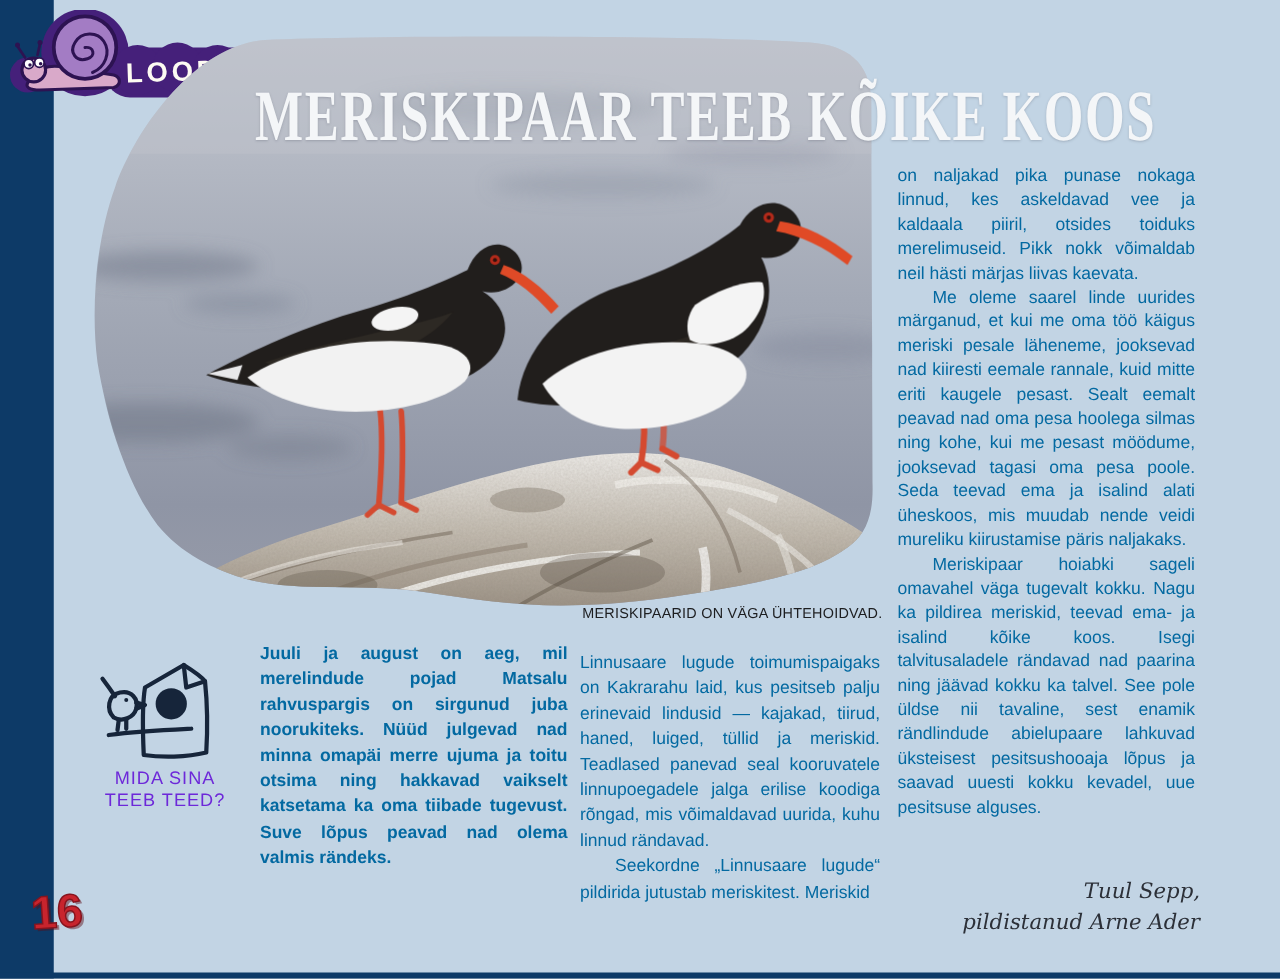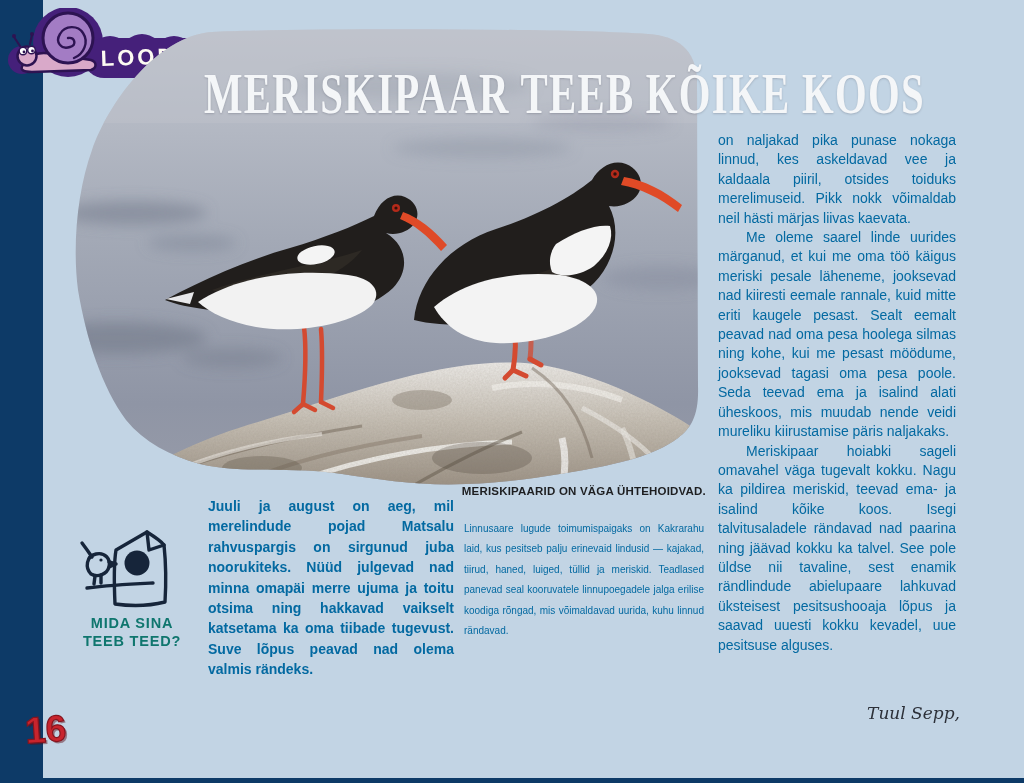--- a/index.html
+++ b/index.html
@@ -12,33 +12,33 @@
   .logo{position:absolute;left:6px;top:8px;width:216px;height:76px;}
   .title{
     position:absolute;left:204px;top:60px;margin:0;white-space:nowrap;z-index:6;
     font-family:"Liberation Serif",serif;font-weight:700;font-size:48px;letter-spacing:1.5px;
     color:#f4f6f8;transform:scale(0.85,1.2);transform-origin:left top;
     text-shadow:0 1px 2px rgba(60,65,80,.25);
   }
   .photo{position:absolute;left:62px;top:28px;width:640px;height:470px;z-index:2;}
   .caption{
     position:absolute;left:380px;top:485px;width:326px;z-index:4;
-    text-align:right;font-size:11.5px;font-weight:700;letter-spacing:.2px;color:#1d1e20;
+    text-align:right;font-size:11.5px;font-weight:400;letter-spacing:.2px;color:#1d1e20;
   }
   .bodycol{position:absolute;color:#0369a1;text-align:justify;z-index:3;}
   .bodycol p{margin:0;}
   .bodycol p.indent{text-indent:28px;}
   .col-right{left:718px;top:131px;width:238px;font-size:14px;line-height:19.4px;}
-  .col-intro{left:208px;top:496px;width:246px;font-size:14px;line-height:20.4px;font-weight:700;}
-  .col-mid{left:464px;top:519px;width:240px;font-size:10px;line-height:20.4px;}
+  .col-intro{left:208px;top:512px;width:246px;font-size:14px;line-height:20.4px;font-weight:700;}
+  .col-mid{left:464px;top:519px;width:240px;font-size:14px;line-height:20.4px;}
   .prompt{position:absolute;left:58px;top:512px;width:148px;text-align:center;z-index:3;}
   .prompt .bh{display:block;margin:0 auto;}
   .prompt .ptext{
-    margin-top:4px;font-weight:700;font-size:14.5px;line-height:18px;
-    letter-spacing:.8px;color:#0f766e;
+    margin-top:4px;font-weight:400;font-size:14.5px;line-height:18px;
+    letter-spacing:.8px;color:#6d28d9;
   }
   .byline{
     position:absolute;right:64px;top:701px;text-align:right;z-index:3;
     font-family:"DejaVu Serif",serif;font-style:italic;font-size:17px;line-height:25px;color:#2c3038;margin-left:16px;
   }
   .pagenum{
     position:absolute;left:25px;top:709px;z-index:7;
     font-size:37px;font-weight:800;color:#c8242d;transform:rotate(-4deg);
     -webkit-text-stroke:1.2px #86141e;
     text-shadow:2px 2px 0 rgba(90,12,20,.45);
@@ -213,27 +213,29 @@
       <div>TEEB TEED?</div>
     </div>
   </aside>
 
   <div class="bodycol col-intro">
     <p>Juuli ja august on aeg, mil merelindude pojad Matsalu rahvuspargis on sirgunud juba noorukiteks. Nüüd julgevad nad minna omapäi merre ujuma ja toitu otsima ning hakkavad vaikselt katsetama ka oma tiibade tugevust. Suve lõpus peavad nad olema valmis rändeks.</p>
   </div>
 
   <div class="bodycol col-mid">
     <p>Linnusaare lugude toimumispaigaks on Kakrarahu laid, kus pesitseb palju erinevaid lindusid — kajakad, tiirud, haned, luiged, tüllid ja meriskid. Teadlased panevad seal kooruvatele linnupoegadele jalga erilise koodiga rõngad, mis võimaldavad uurida, kuhu linnud rändavad.</p>
+    <p class="indent">Seekordne „Linnusaare lugude“ pildirida jutustab meriskitest. Meriskid</p>
   </div>
 
   <div class="bodycol col-right">
     <p>on naljakad pika punase nokaga linnud, kes askeldavad vee ja kaldaala piiril, otsides toiduks merelimuseid. Pikk nokk võimaldab neil hästi märjas liivas kaevata.</p>
     <p class="indent">Me oleme saarel linde uurides märganud, et kui me oma töö käigus meriski pesale läheneme, jooksevad nad kiiresti eemale rannale, kuid mitte eriti kaugele pesast. Sealt eemalt peavad nad oma pesa hoolega silmas ning kohe, kui me pesast möödume, jooksevad tagasi oma pesa poole. Seda teevad ema ja isalind alati üheskoos, mis muudab nende veidi mureliku kiirustamise päris naljakaks.</p>
     <p class="indent">Meriskipaar hoiabki sageli omavahel väga tugevalt kokku. Nagu ka pildirea meriskid, teevad ema- ja isalind kõike koos. Isegi talvitusaladele rändavad nad paarina ning jäävad kokku ka talvel. See pole üldse nii tavaline, sest enamik rändlindude abielupaare lahkuvad üksteisest pesitsushooaja lõpus ja saavad uuesti kokku kevadel, uue pesitsuse alguses.</p>
   </div>
 
   <div class="byline">
     <div>Tuul Sepp,</div>
+    <div>pildistanud Arne Ader</div>
   </div>
 
   <div class="pagenum">16</div>
 
 </div>
 
 </body></html>

